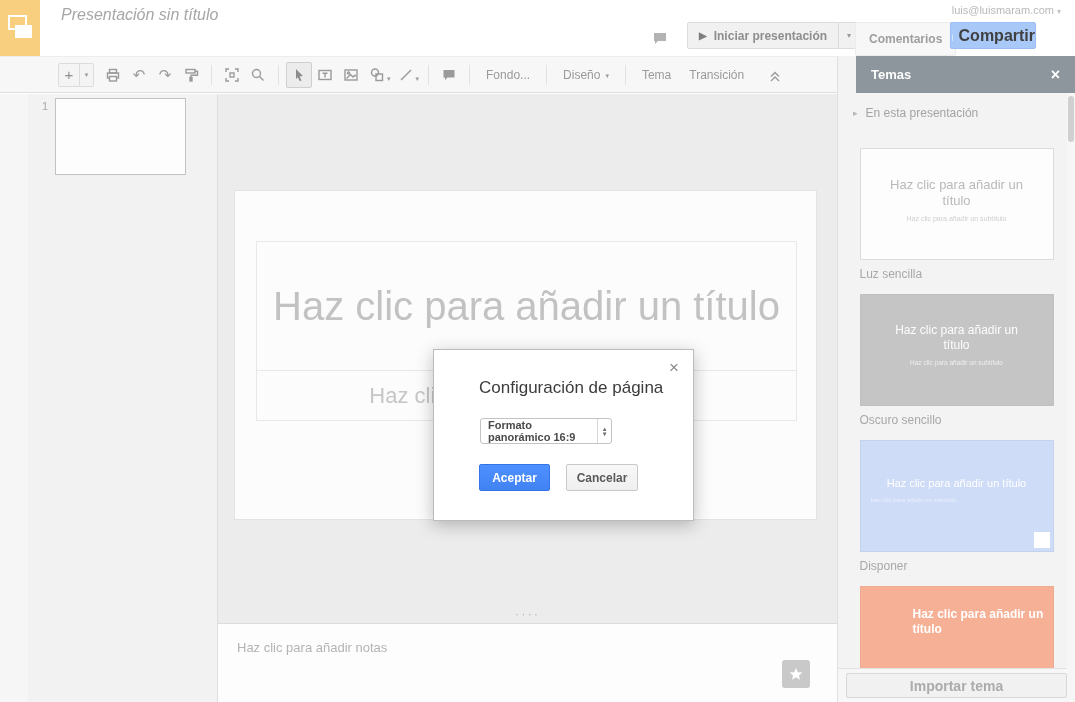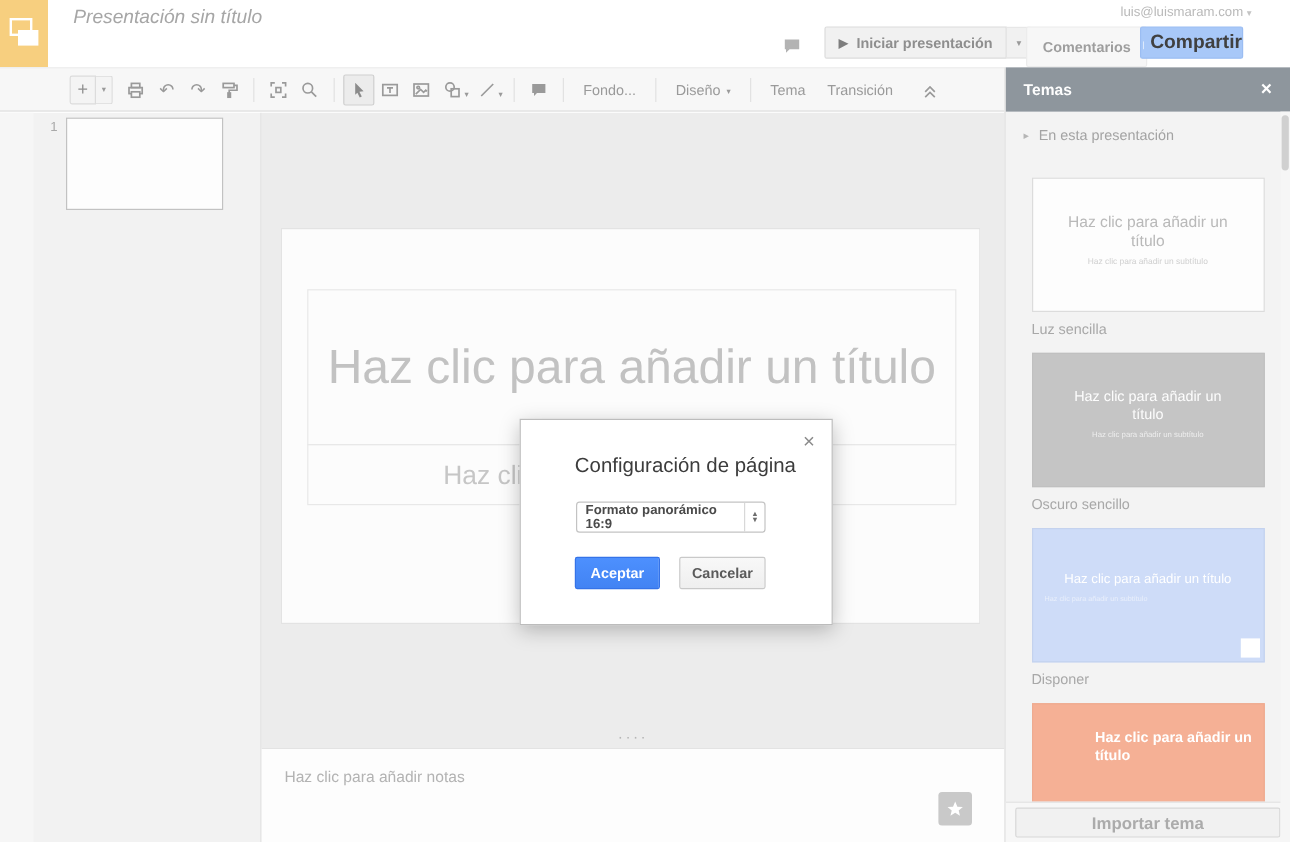--- a/index.html
+++ b/index.html
@@ -4,21 +4,21 @@
 <style>
   * { margin:0; padding:0; box-sizing:border-box; }
   html,body { width:1075px; height:702px; }
   body { font-family:"Liberation Sans", sans-serif; background:#fff; overflow:hidden; }
   .screen { position:relative; width:1075px; height:702px; background:#fff; overflow:hidden; }
 
   
   .topbar { position:absolute; top:0; left:0; width:1075px; height:56px; background:#fff; }
   .logo { position:absolute; left:0; top:0; width:40px; height:56px; background:#f7cf7f; }
   .doc-title { position:absolute; left:61px; top:6px; font-size:16px; font-style:italic; color:#a6a6a6; }
-  .account { position:absolute; right:32px; top:4px; font-size:11px; color:#b9b9b9; }
+  .account { position:absolute; right:14px; top:4px; font-size:11px; color:#b9b9b9; }
   .account .caret { font-size:8px; margin-left:3px; color:#c4c4c4; }
   .menus { position:absolute; left:54px; top:30px; display:flex; }
   .menu-item { padding:4px 8px; font-size:13px; color:#8f8f8f; cursor:default; }
   .tb-comment { position:absolute; left:652px; top:31px; }
   .present-group { position:absolute; left:687px; top:22px; height:27px; display:flex; }
   .present-main { display:flex; align-items:center; gap:7px; padding:0 11px; background:#f1f1f1;
     border:1px solid #dcdcdc; border-radius:2px 0 0 2px; font-size:12px; font-weight:bold; color:#8e8e8e; }
   .present-main .play { font-size:10px; color:#7d7d7d; }
   .present-caret { width:21px; display:flex; align-items:center; justify-content:center;
     background:#f1f1f1; border:1px solid #dcdcdc; border-left:none; border-radius:0 2px 2px 0;
@@ -76,21 +76,21 @@
   .notes { position:absolute; top:623px; left:218px; width:619px; height:79px; background:#fdfdfd;
     border-top:1px solid #dcdcdc; }
   .notes-text { position:absolute; left:19px; top:16px; font-size:13px; color:#b3b3b3; }
   .explore-btn { position:absolute; left:564px; top:36px; width:28px; height:28px; background:#c9c9c9;
     border-radius:3px; display:flex; align-items:center; justify-content:center; }
 
   
   .themes-panel { position:absolute; top:56px; right:0; width:238px; height:646px; background:#f3f3f3;
     border-left:1px solid #e0e0e0; overflow:hidden; }
   .themes-header { height:37px; background:#8e969d; color:#fdfdfd; display:flex; align-items:center;
-    padding:0 15px; font-size:13px; font-weight:bold; }
+    padding:0 15px; font-size:13px; font-weight:bold;margin-left:18px; }
   .themes-close { margin-left:auto; font-size:16px; color:#fff; }
   .section-row { margin-top:7px; height:26px; display:flex; align-items:center; gap:8px; padding:0 15px;
     font-size:12px; color:#a3a3a3; }
   .section-row .tri { font-size:9px; color:#b5b5b5; }
   .thumb { position:relative; width:194px; margin:0 auto; height:112px; border:1px solid #dcdcdc; }
   .thumb-label { width:194px; margin:7px auto 13px; font-size:12px; color:#a8a8a8; height:14px; }
   .thumb.t0 { background:#fdfdfd; margin-top:22px; }
   .thumb.t1 { background:#c5c5c5; border-color:#c0c0c0; }
   .thumb.t2 { background:#cedcf8; border-color:#c4d2ee; }
   .thumb.t3 { background:#f5b095; border-color:#eeab90; }
@@ -111,21 +111,21 @@
     display:flex; align-items:center; justify-content:center; }
   .panel-scrollbar { position:absolute; right:0; top:37px; width:8px; height:609px; background:#f6f6f6; }
   .panel-scroll-thumb { position:absolute; right:1px; top:3px; width:6px; height:46px; background:#d0d0d0;
     border-radius:3px; }
 
   
   .dialog { position:absolute; left:433px; top:349px; width:261px; height:172px; background:#fff;
     border:1px solid #bcbcbc; box-shadow:0 4px 16px rgba(0,0,0,0.25); z-index:10; }
   .dialog-close { position:absolute; top:9px; right:14px; font-size:17px; color:#8a8a8a; line-height:1; }
   .dialog-title { position:absolute; top:28px; left:45px; font-size:17px; color:#3c3c3c; }
-  .dialog-select { position:absolute; top:68px; left:46px; width:158px; height:26px; background:#fff;
+  .dialog-select { position:absolute; top:68px; left:46px; width:132px; height:26px; background:#fff;
     border:1px solid #c3c3c3; border-radius:3px; display:flex; align-items:center; padding-left:7px;
     font-size:11px; font-weight:bold; color:#4a4a4a; }
   .stepper { margin-left:auto; width:17px; height:100%; border-left:1px solid #d8d8d8;
     display:flex; flex-direction:column; align-items:center; justify-content:center; color:#6d6d6d; }
   .stepper span { font-size:6.5px; line-height:5px; }
   .dialog-actions { position:absolute; top:114px; left:45px; display:flex; gap:16px; }
   .btn-accept { width:71px; height:27px; background:linear-gradient(#4d90fe,#4283f3);
     border:1px solid #3573e8; border-radius:2px; color:#fff; font-size:12px; font-weight:bold;
     display:flex; align-items:center; justify-content:center; }
   .btn-cancel { width:72px; height:27px; background:linear-gradient(#f8f8f8,#efefef);

